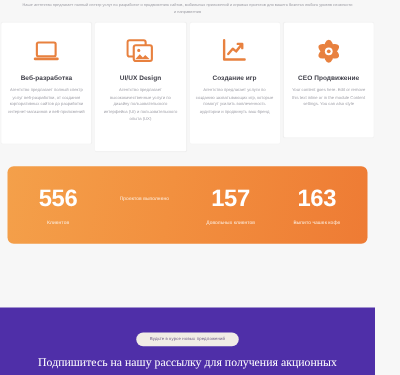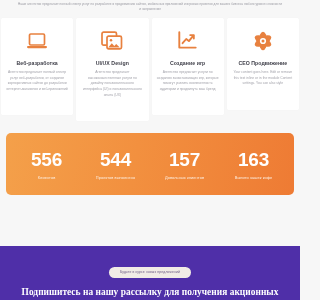--- a/index.html
+++ b/index.html
@@ -129,21 +129,21 @@
     color: #6a5a83;
     border-radius: 20px;
     font-size: 3.4px;
     letter-spacing: .04em;
     padding: 3.5px 11px;
   }
   .newsletter-title {
     margin-top: 9px;
     font-family: "Liberation Serif", serif;
     font-size: 9.4px;
-    font-weight: bold;
+    font-weight: normal;
     color: #ffffff;
     line-height: 1.25;
     letter-spacing: .004em;
     padding: 0 6px;
   }
 </style>
 </head>
 <body>
 
 <div class="page">
@@ -210,21 +210,20 @@
 
   <div class="counters-wrap">
     <div class="counters">
 
       <div class="counter">
         <div class="counter-value">556</div>
         <div class="counter-label">Клиентов</div>
       </div>
 
       <div class="counter">
-        <div class="counter-value">544</div>
         <div class="counter-label">Проектов выполнено</div>
       </div>
 
       <div class="counter">
         <div class="counter-value">157</div>
         <div class="counter-label">Довольных клиентов</div>
       </div>
 
       <div class="counter">
         <div class="counter-value">163</div>

